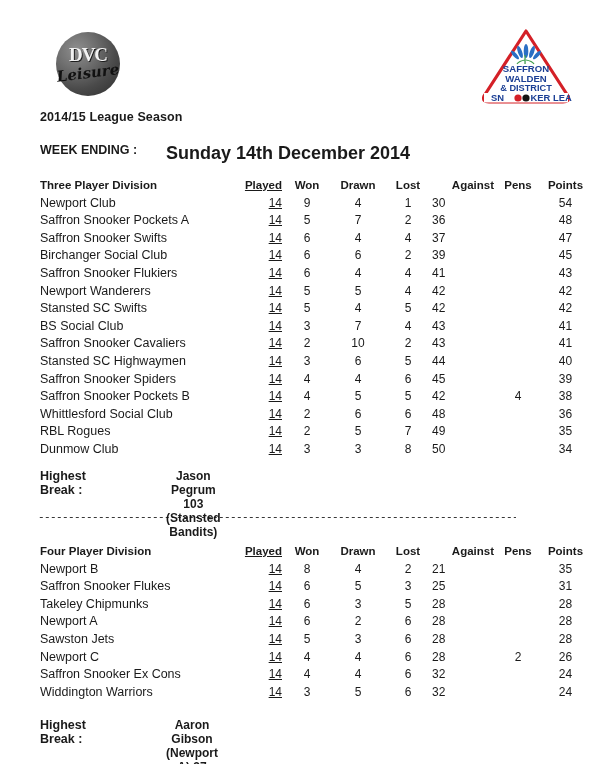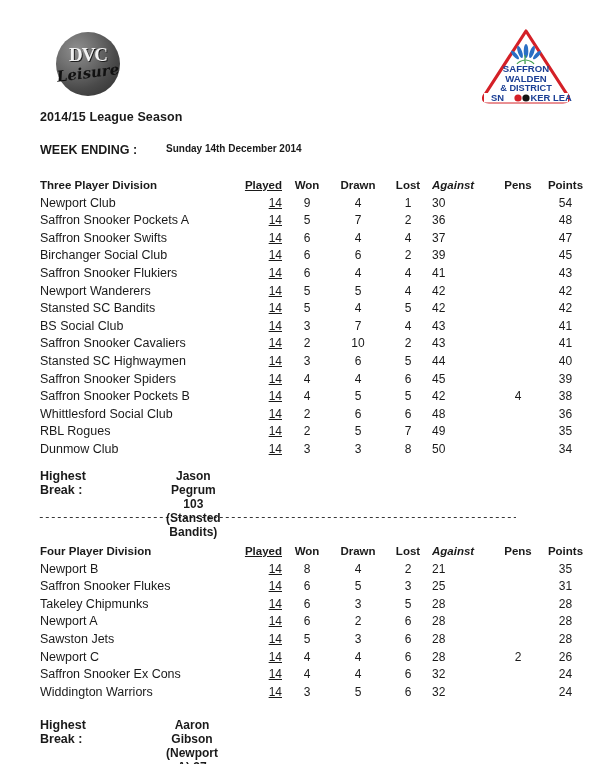--- a/index.html
+++ b/index.html
@@ -97,21 +97,21 @@
     position: absolute;
     left: 40px;
     top: 143px;
     font-size: 12.5px;
     font-weight: bold;
   }
   .week-value {
     position: absolute;
     left: 166px;
     top: 143px;
-    font-size: 10px;
+    font-size: 18px;
     font-weight: bold;
   }
 
   
   .division {
     position: absolute;
     left: 40px;
     width: 545px;
   }
   table.standings {
@@ -136,21 +136,21 @@
   th.c-team, td.c-team {
     text-align: left;
     width: 190px;
     font-size: 12.5px;
   }
   th.c-team { font-size: 13px; }
   th.c-played, td.c-played { width: 52px; text-align: right; text-decoration: underline; }
   th.c-won,    td.c-won    { width: 50px; text-align: center; }
   th.c-drawn,  td.c-drawn  { width: 52px; text-align: center; }
   th.c-lost,   td.c-lost   { width: 48px; text-align: center; }
-  th.c-against { width: 62px; text-align: left; padding-left: 0; font-style: italic; }
+  th.c-against { width: 62px; text-align: right; padding-left: 0; }
   td.c-against { width: 62px; text-align: left; padding-left: 10px; }
   th.c-pens,   td.c-pens   { width: 48px; text-align: center; }
   th.c-points, td.c-points { width: 47px; text-align: center; }
 
   th.c-played, th.c-won, th.c-drawn, th.c-lost, th.c-pens, th.c-points {
     font-weight: normal;
     font-size: 11.5px;
   }
   th.c-against { font-weight: normal; font-size: 11.5px; }
   th.c-team { font-weight: bold; }
@@ -294,21 +294,21 @@
             <td class="c-team">Newport Wanderers</td>
             <td class="c-played">14</td>
             <td class="c-won">5</td>
             <td class="c-drawn">5</td>
             <td class="c-lost">4</td>
             <td class="c-against">42</td>
             <td class="c-pens"></td>
             <td class="c-points">42</td>
           </tr>
           <tr>
-            <td class="c-team">Stansted SC Bandits</td>
+            <td class="c-team">Stansted SC Swifts</td>
             <td class="c-played">14</td>
             <td class="c-won">5</td>
             <td class="c-drawn">4</td>
             <td class="c-lost">5</td>
             <td class="c-against">42</td>
             <td class="c-pens"></td>
             <td class="c-points">42</td>
           </tr>
           <tr>
             <td class="c-team">BS Social Club</td>

